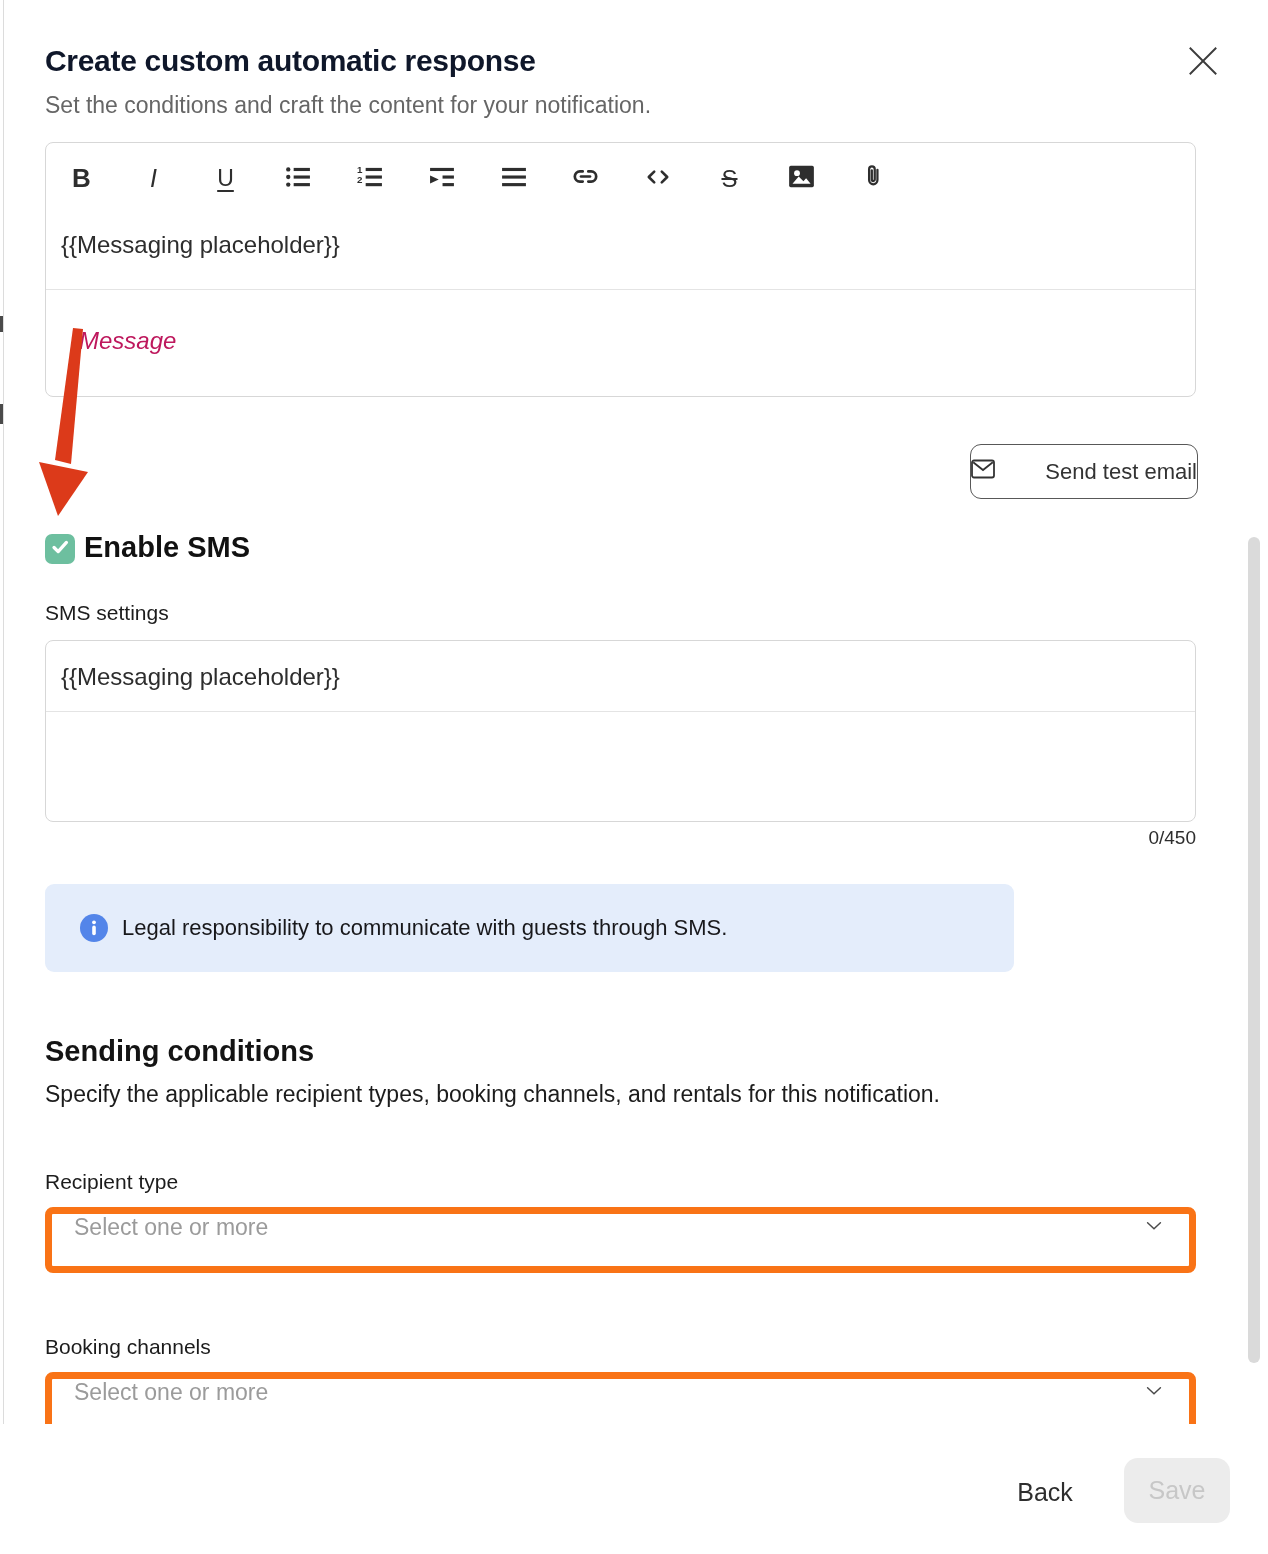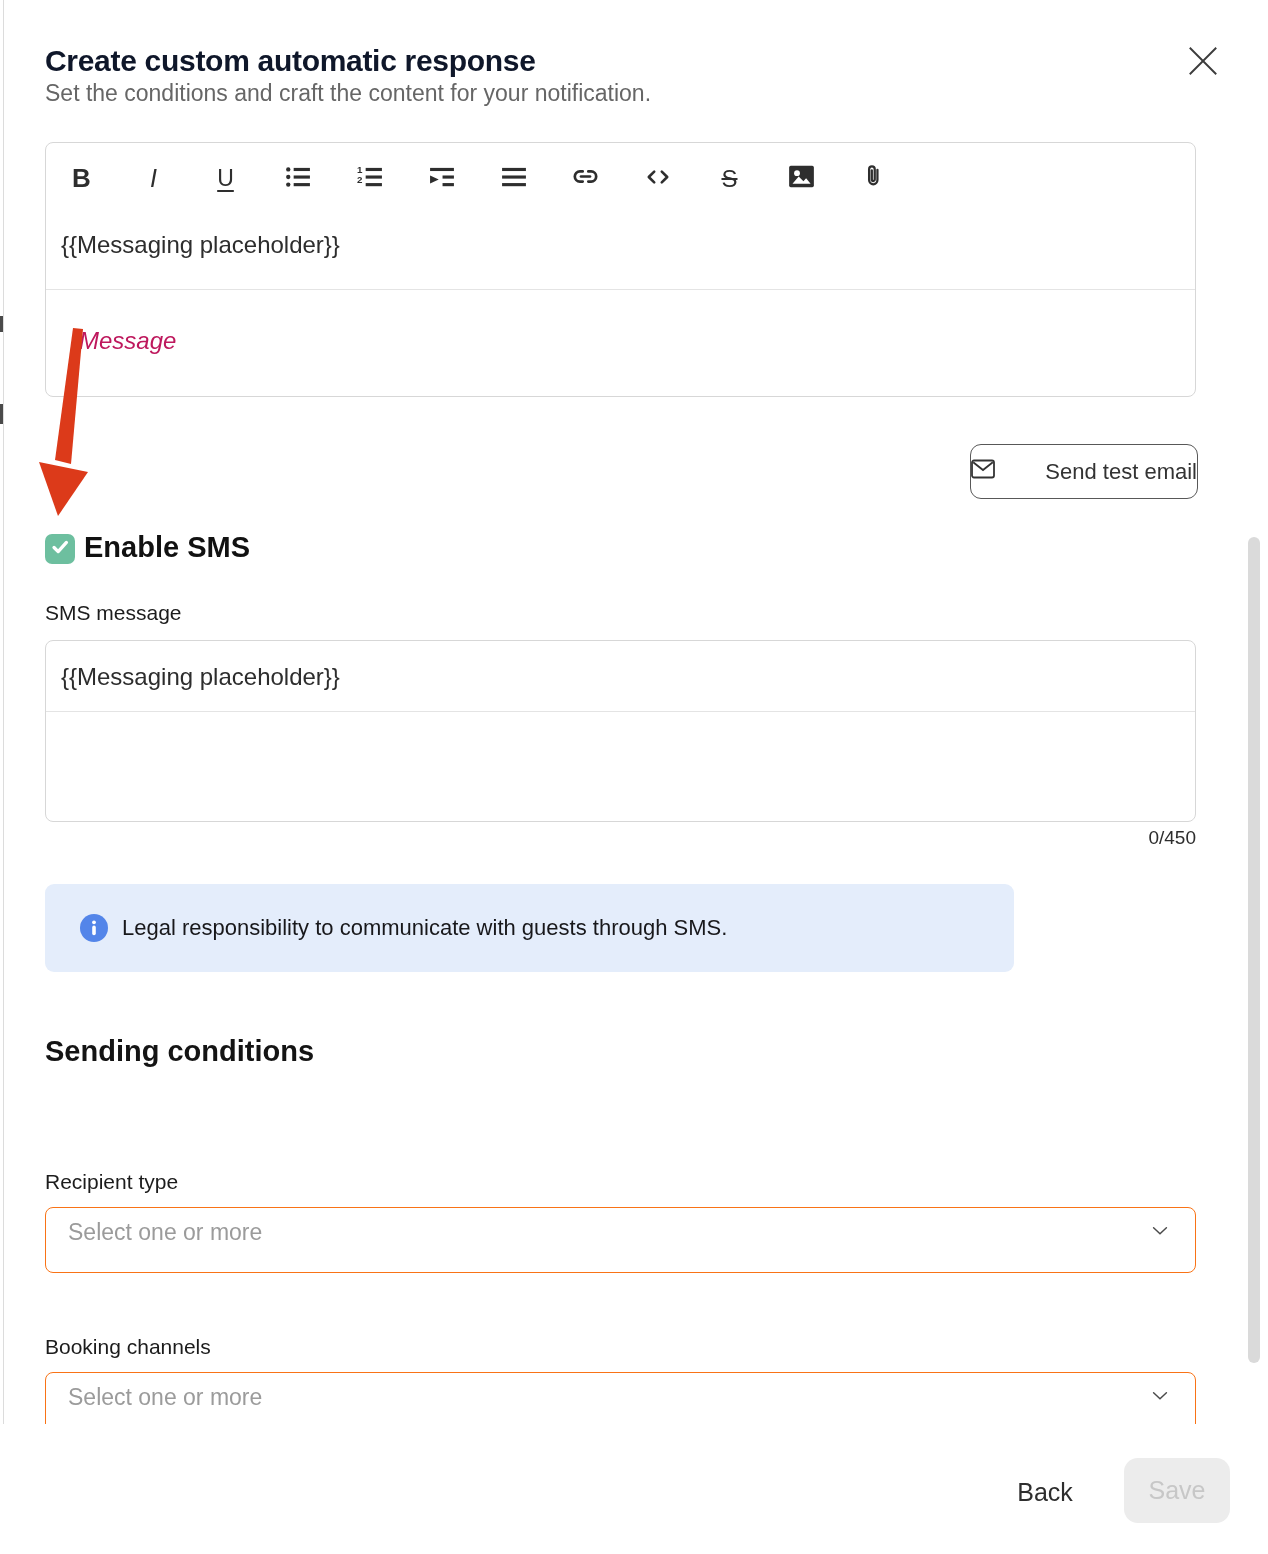--- a/index.html
+++ b/index.html
@@ -7,21 +7,21 @@
          font-family:"Liberation Sans",sans-serif;color:#1e1e1e;
          --checkbox-green:#6dbf9f;--arrow-red:#dc3a1a;--banner-bg:#e4edfb;--info-blue:#5385e9;}
   .abs{position:absolute;}
 
   
   .edge-line{left:3px;top:0;width:1px;height:1554px;background:#dcdcdc;}
   .edge-tick1{left:0;top:316px;width:3px;height:16px;background:#4a4a4a;}
   .edge-tick2{left:0;top:404px;width:3px;height:20px;background:#4a4a4a;}
 
   .title{left:45px;top:44px;font-size:30px;font-weight:700;color:#0f172a;letter-spacing:-0.3px;}
-  .subtitle{left:45px;top:80px;font-size:23px;color:#666;}
+  .subtitle{left:45px;top:92px;font-size:23px;color:#666;}
   .close-btn{left:1182px;top:42px;width:42px;height:42px;display:flex;align-items:center;justify-content:center;cursor:pointer;}
 
   
   .editor{left:45px;top:142px;width:1151px;height:255px;border:1px solid #d7d7d7;border-radius:8px;box-sizing:border-box;}
   .toolbar{position:absolute;top:13px;left:13px;display:flex;gap:27px;}
   .tb{width:45px;height:45px;display:flex;align-items:center;justify-content:center;color:#2e2e2e;cursor:pointer;}
   .tb-bold{font-size:26px;font-weight:700;}
   .tb-italic{font-size:25px;font-style:italic;font-weight:500;}
   .tb-underline{font-size:23px;font-weight:500;text-decoration:underline;text-underline-offset:4px;}
   .tb-strike{font-size:24px;font-weight:500;text-decoration:line-through;}
@@ -51,22 +51,22 @@
 
   .banner{left:45px;top:884px;width:969px;height:88px;background:var(--banner-bg);border-radius:9px;}
   .banner-icon{position:absolute;left:35px;top:30px;width:28px;height:28px;}
   .banner-icon .bg{fill:var(--info-blue);}
   .banner-text{position:absolute;left:77px;top:31px;font-size:22px;color:#18181b;}
 
   .sc-heading{left:45px;top:1035px;font-size:29px;font-weight:700;color:#141414;}
   .sc-desc{left:45px;top:1081px;font-size:23px;color:#1c1c1c;}
   .rt-label{left:45px;top:1170px;}
   .bc-label{left:45px;top:1335px;}
-  .select{width:1151px;height:66px;border:1px solid #f97316;border-radius:8px;background:#fff;box-sizing:border-box;
-          display:flex;align-items:center;justify-content:space-between;padding:0 24px 16px 22px;cursor:pointer;}
+  .select{width:1151px;height:66px;border:7px solid #f97316;border-radius:8px;background:#fff;box-sizing:border-box;
+          display:flex;align-items:flex-start;justify-content:space-between;padding:0 24px 16px 22px;cursor:pointer;}
   .select .ph{font-size:23px;color:#9b9b9b;}
   .select-rt{left:45px;top:1207px;}
   .select-bc{left:45px;top:1372px;}
 
   .footer{left:0;top:1424px;width:1268px;height:130px;background:#fff;z-index:6;}
   .back-btn{position:absolute;left:990px;top:46px;width:110px;height:44px;display:flex;align-items:center;
             justify-content:center;font-size:25px;color:#2e2e2e;cursor:pointer;}
   .save-btn{position:absolute;left:1124px;top:34px;width:106px;height:65px;background:#ececec;border-radius:14px;
             display:flex;align-items:center;justify-content:center;font-size:25px;color:#c7c7c7;cursor:default;}
 
@@ -185,39 +185,40 @@
     </svg>
   </div>
 
   <div class="abs sms-check">
     <span><svg width="22" height="22" viewBox="0 0 24 24" fill="none" stroke="#fff" stroke-width="3.6" stroke-linecap="round" stroke-linejoin="round">
           <path d="M5.5 12.5l4.5 4.5 9-10"></path>
         </svg></span>
   </div>
   <div class="abs sms-enable">Enable SMS</div>
 
-  <div class="abs field-label sms-msg-label">SMS message</div>
+  <div class="abs field-label sms-msg-label">SMS settings</div>
   <div class="abs sms-box">
     <div class="sms-subject">{{Messaging placeholder}}</div>
     <div class="sms-div"></div>
   </div>
   <div class="abs counter">0/450</div>
 
   <div class="abs banner">
     <span class="banner-icon">
       <svg width="28" height="28" viewBox="0 0 28 28">
           <circle class="bg" cx="14" cy="14" r="14"></circle>
           <circle cx="14" cy="8.3" r="1.9" fill="#fff"></circle>
           <rect x="12.2" y="11.6" width="3.6" height="9.6" rx="1.8" fill="#fff"></rect>
         </svg>
     </span>
     <span class="banner-text">Legal responsibility to communicate with guests through SMS.</span>
   </div>
 
   <div class="abs sc-heading">Sending conditions</div>
+  <div class="abs sc-desc">Specify the applicable recipient types, booking channels, and rentals for this notification.</div>
 
   <div class="abs field-label rt-label">Recipient type</div>
   <div class="abs select select-rt">
     <span class="ph">Select one or more</span>
     <span><svg width="22" height="22" viewBox="0 0 24 24" fill="none" stroke="#4a4a4a" stroke-width="1.6" stroke-linecap="round">
           <path d="M5 9.5l7 6.5 7-6.5"></path>
         </svg></span>
   </div>
 
   <div class="abs field-label bc-label">Booking channels</div>

